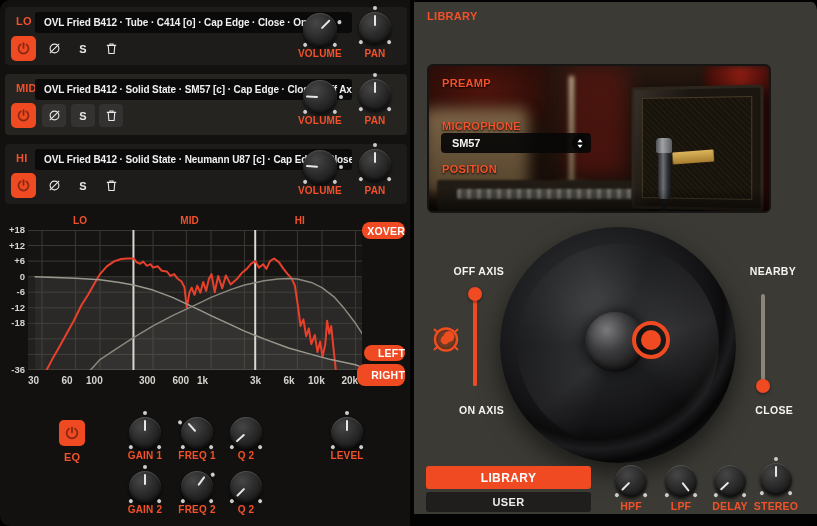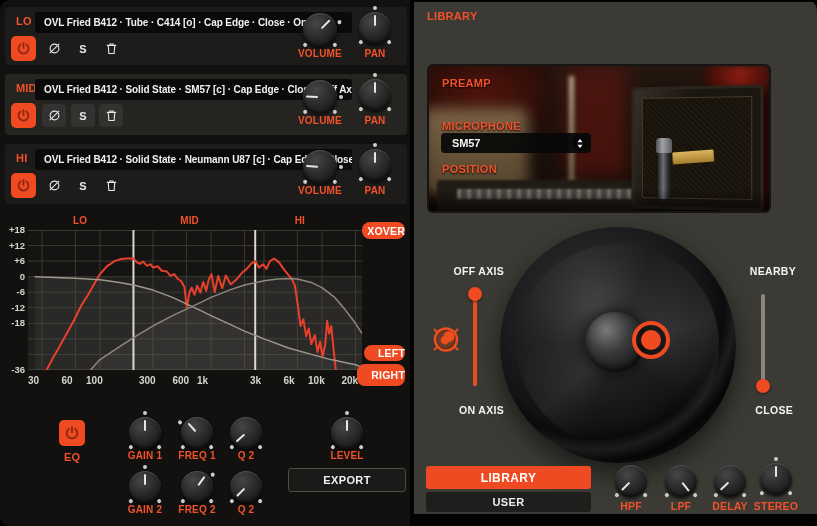--- a/index.html
+++ b/index.html
@@ -389,21 +389,20 @@
         <div class="k-rot" style="transform: rotate(-135deg);">
           <div class="k-line"></div>
         </div>
         <div class="k-dot" style="transform: rotate(-135deg);"></div>
         <div class="k-dot" style="transform: rotate(135deg);"></div>
       </div>
     <div class="klabel" style="left:115px;top:504px;width:60px">GAIN 2</div>
     <div class="klabel" style="left:167px;top:504px;width:60px">FREQ 2</div>
     <div class="klabel" style="left:216px;top:504px;width:60px">Q 2</div>
 
-    <button id="export-btn">EXPORT</button>
   </div>
 
   <div id="right-panel">
 
     <div class="rp-label" style="left:13px;top:8px">LIBRARY</div>
 
     <div id="photo">
       <div class="ph ph-curtain-left"></div>
       <div class="ph ph-curtain-mid"></div>
       <div class="ph ph-boxes"></div>

